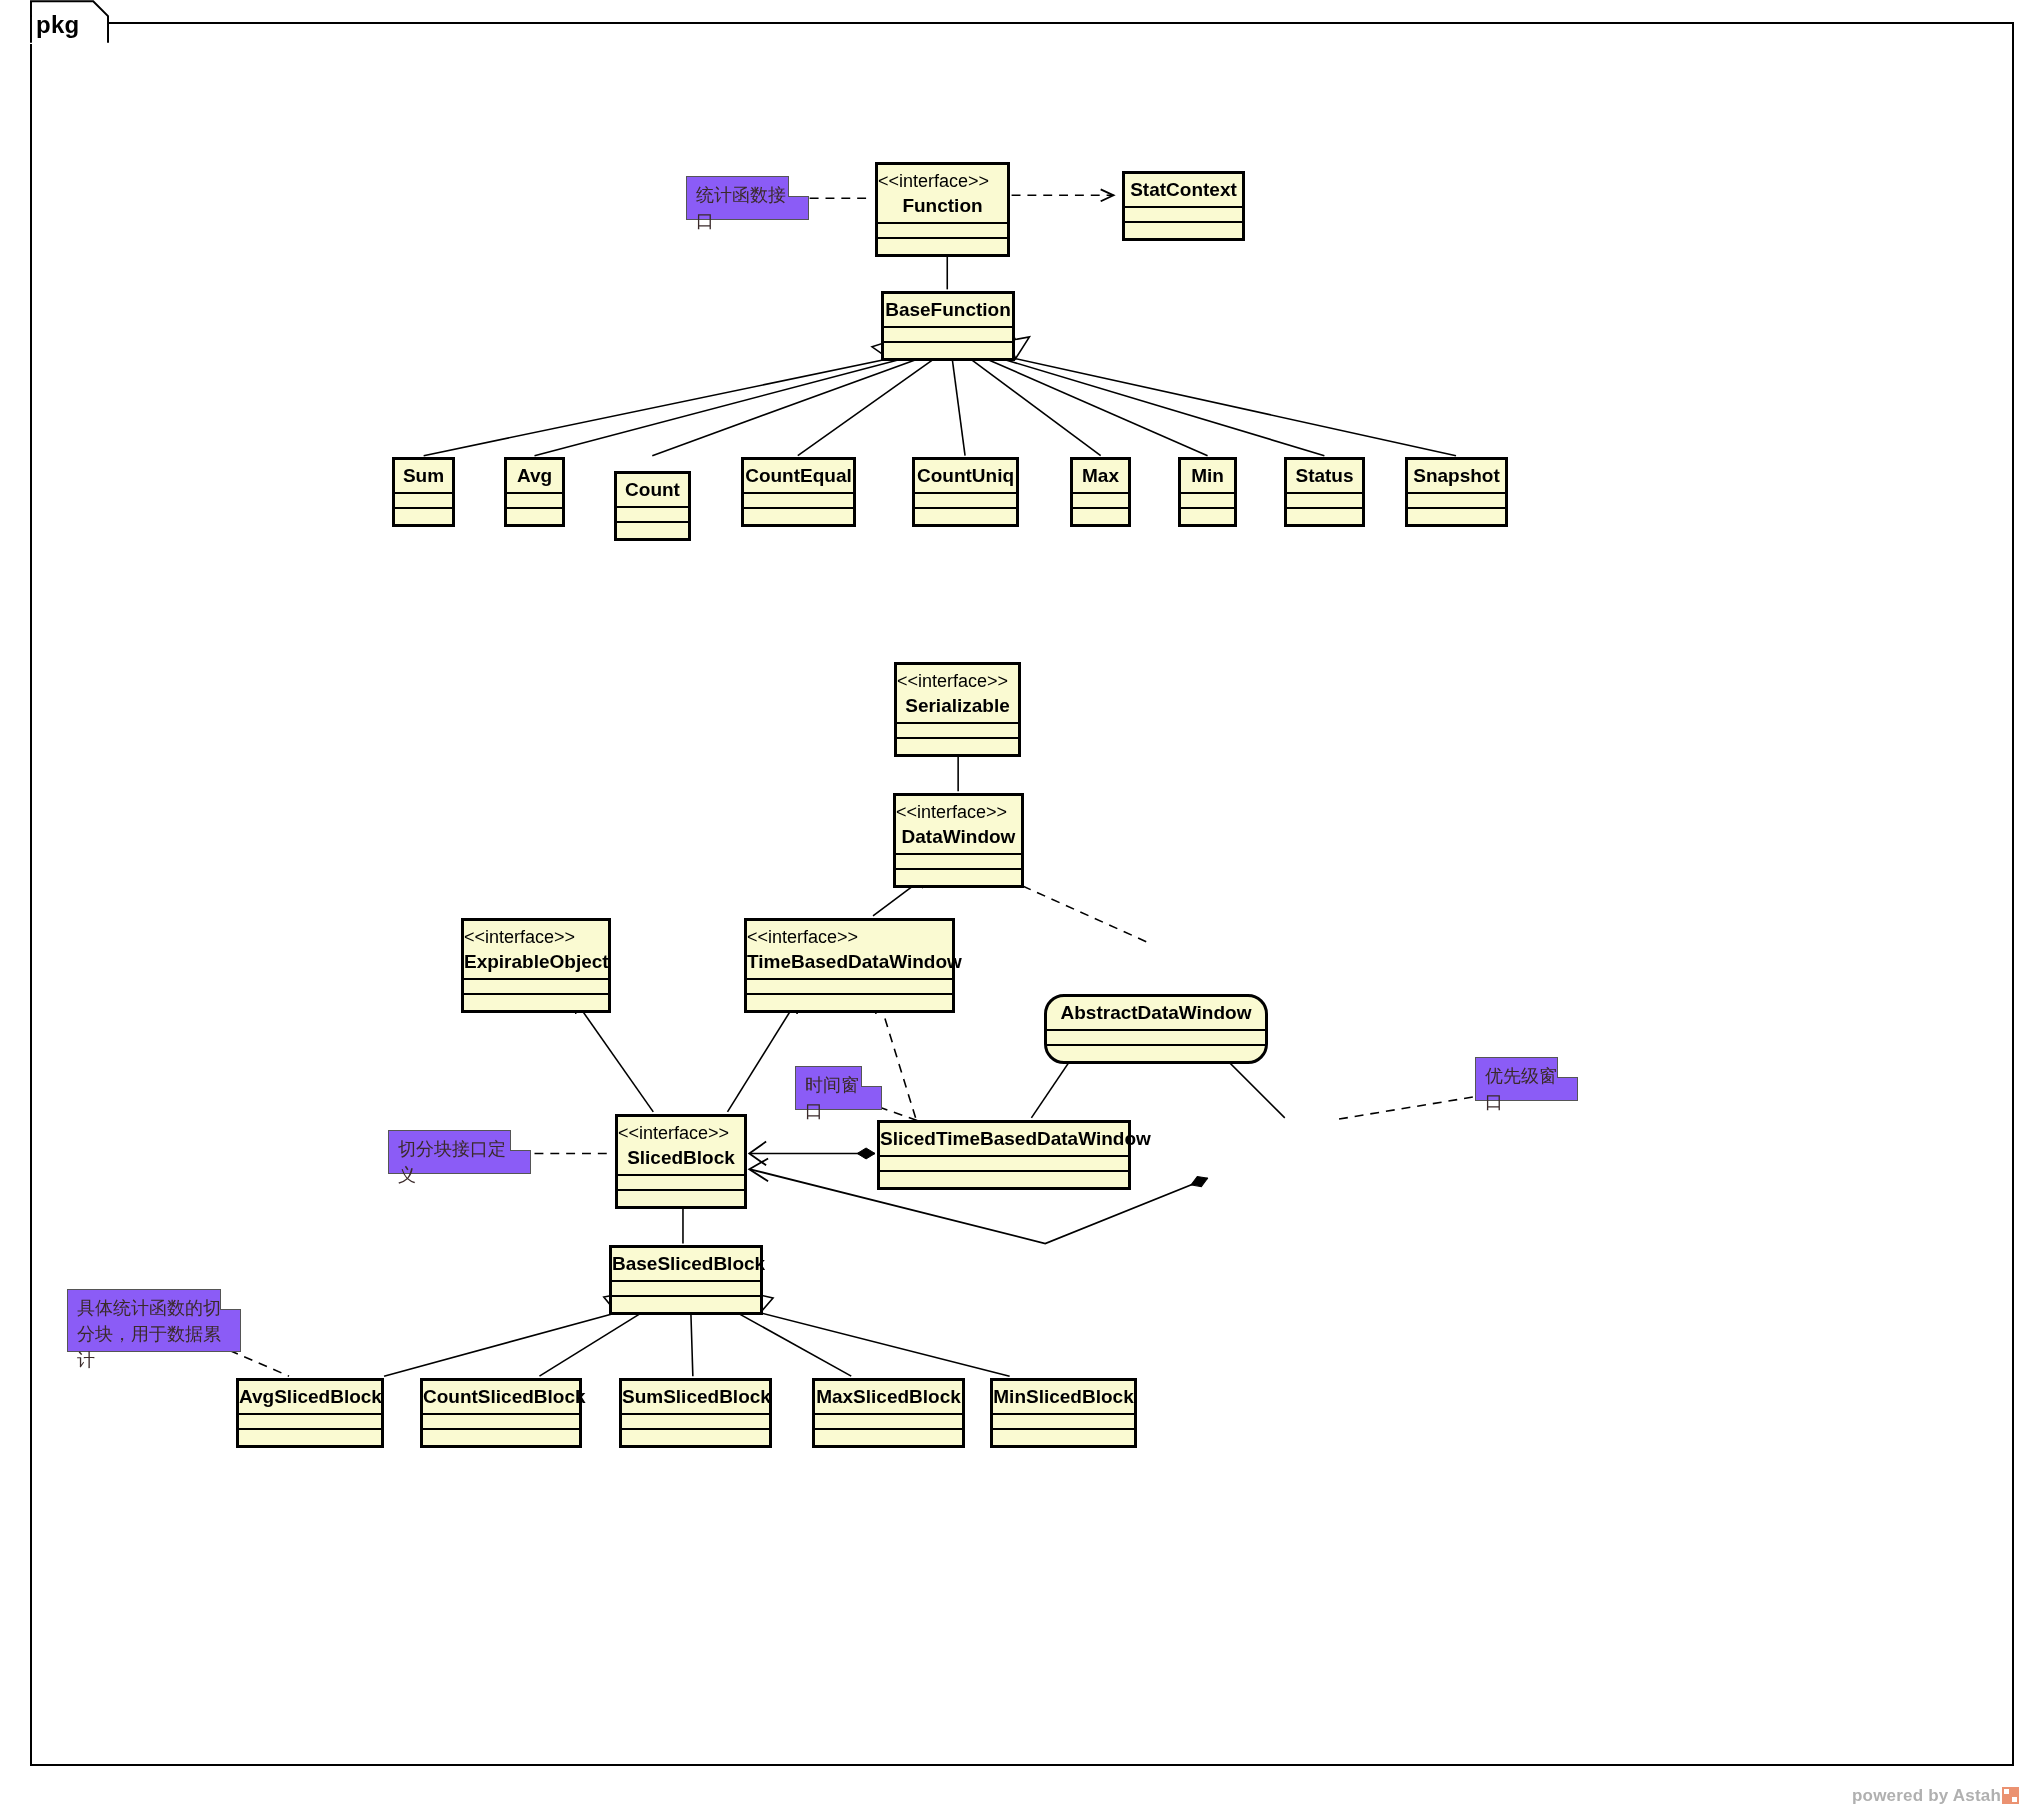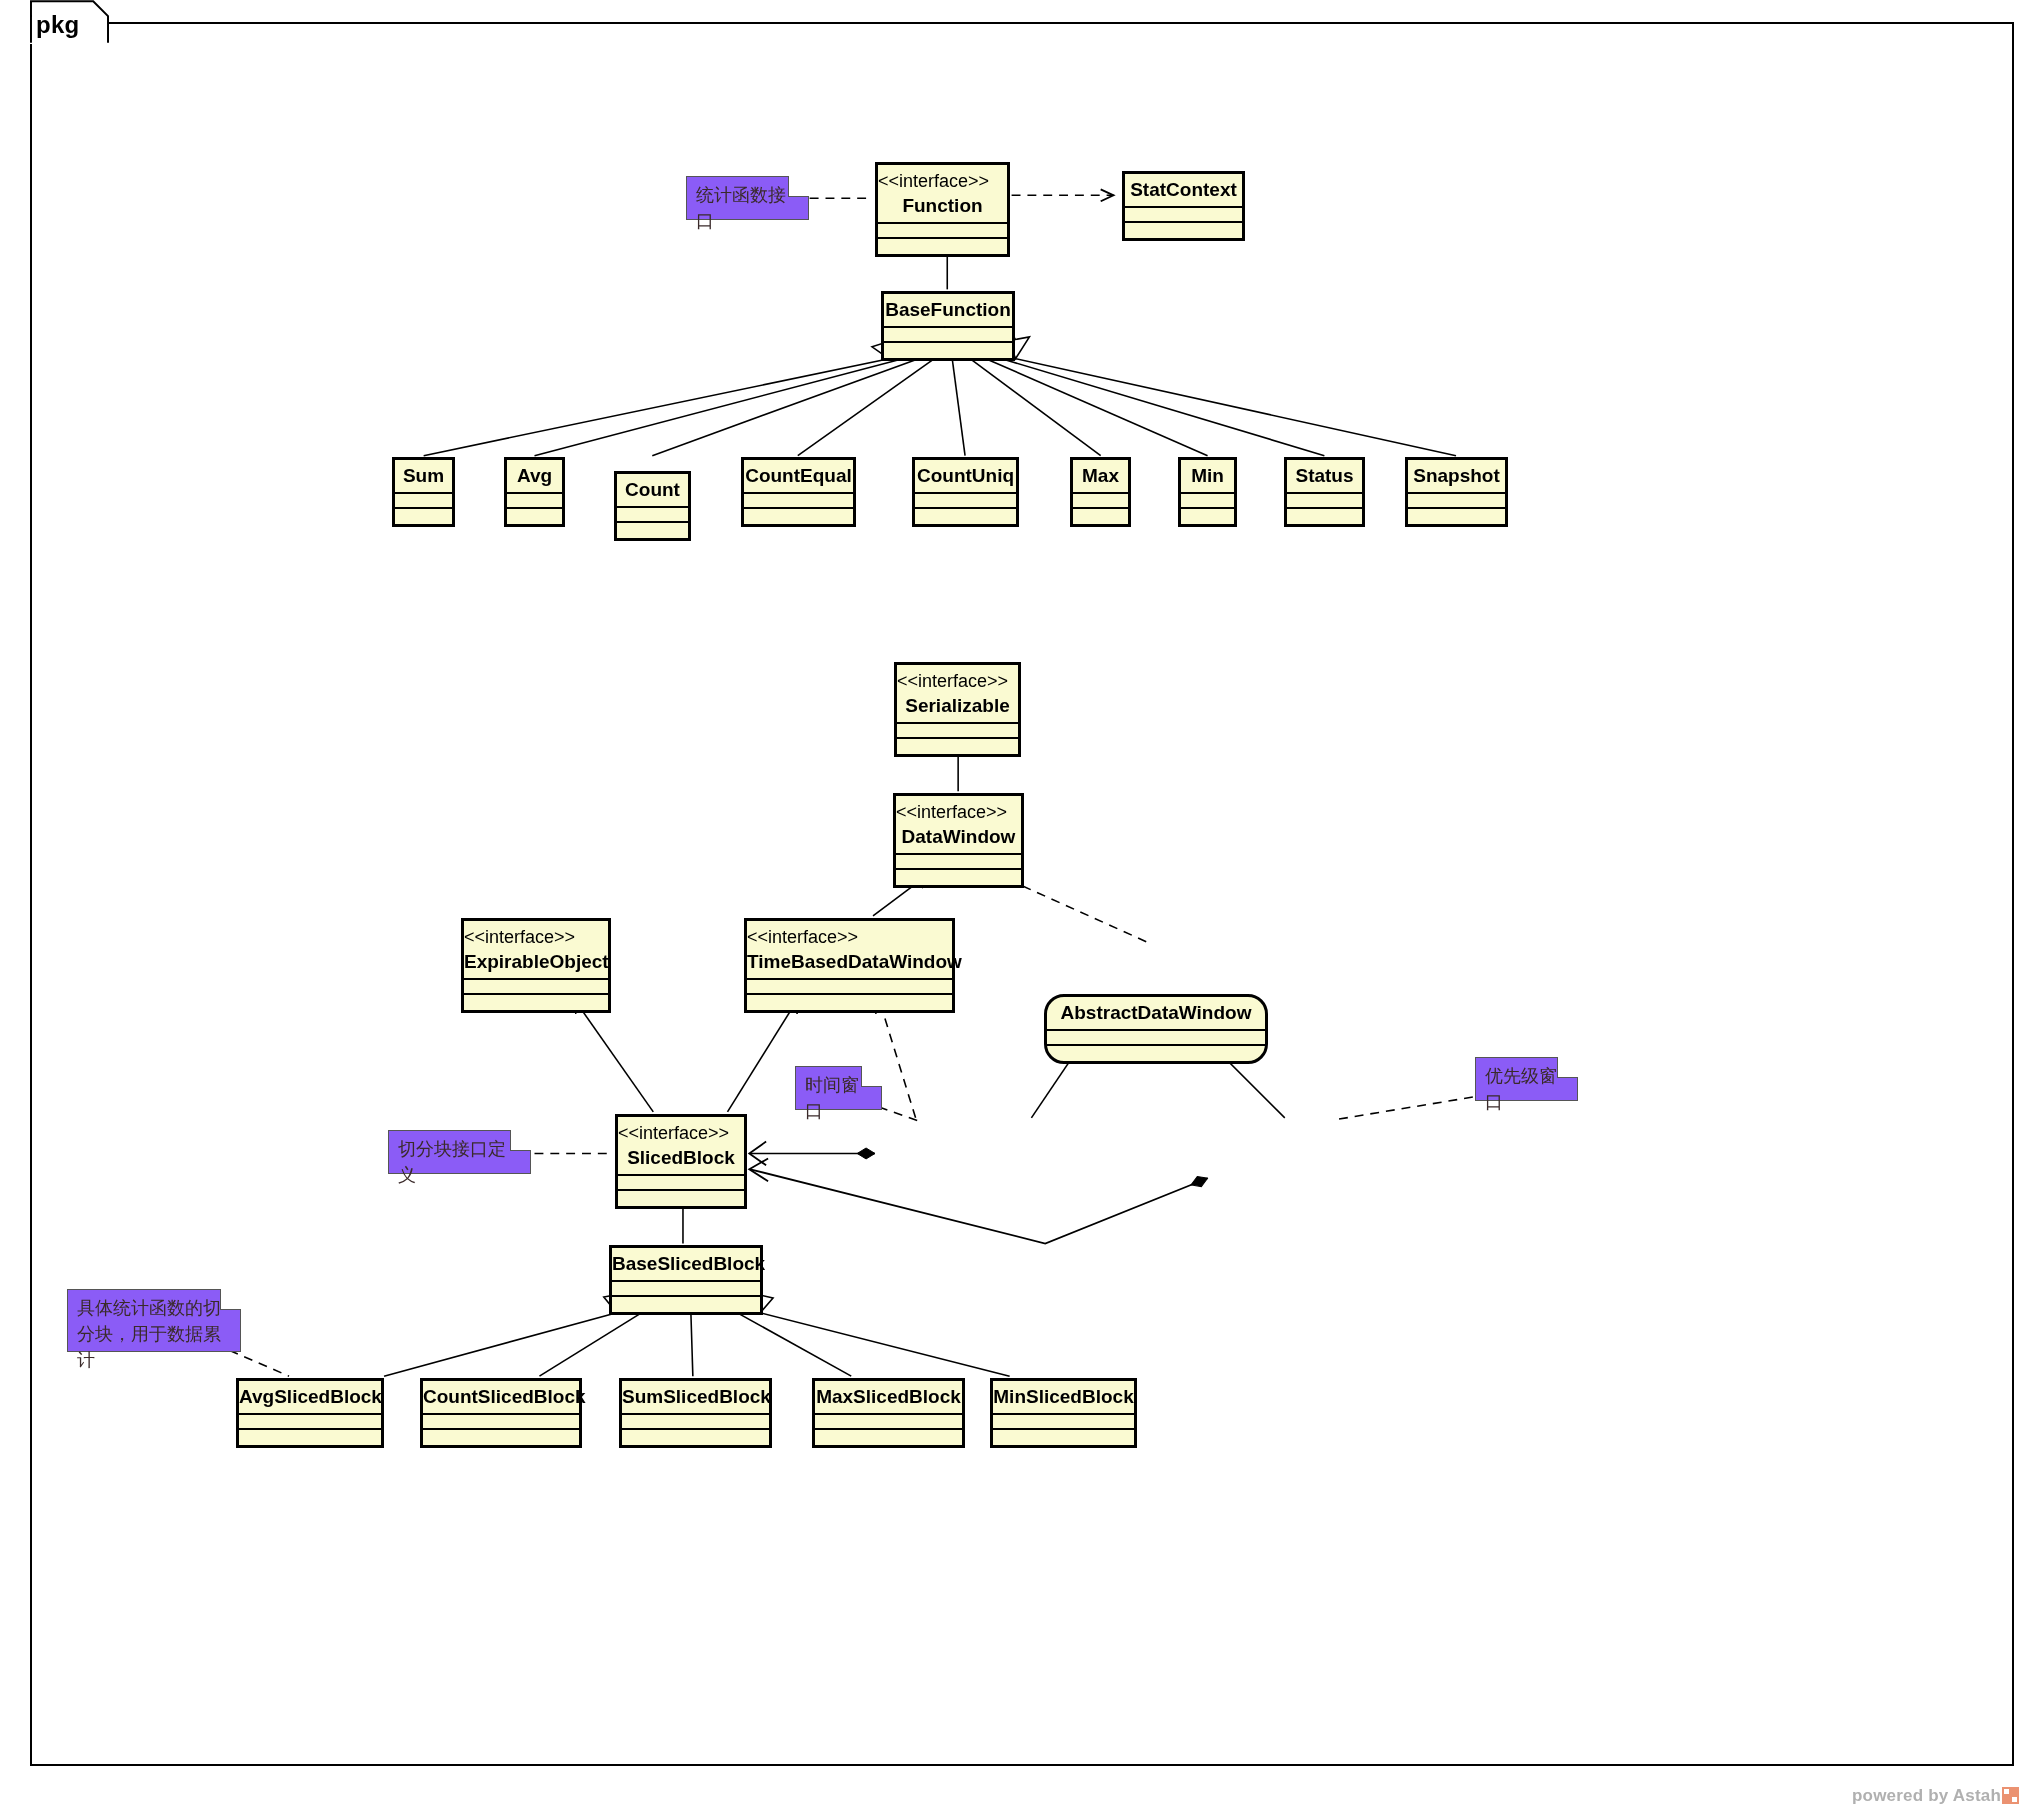--- a/index.html
+++ b/index.html
@@ -404,20 +404,27 @@
 
   <div class="cls" style="left:615px;top:1114px;width:132px;">
     <div class="hdr">
       <span class="stereo">&lt;&lt;interface&gt;&gt;</span>
       <span class="nm">SlicedBlock</span>
     </div>
     <div class="attrs"></div>
     <div class="ops"></div>
   </div>
 
+  <div class="cls" style="left:877px;top:1120px;width:254px;">
+    <div class="hdr">
+      <span class="nm">SlicedTimeBasedDataWindow</span>
+    </div>
+    <div class="attrs"></div>
+    <div class="ops"></div>
+  </div>
 
 
   <div class="cls" style="left:609px;top:1245px;width:154px;">
     <div class="hdr">
       <span class="nm">BaseSlicedBlock</span>
     </div>
     <div class="attrs"></div>
     <div class="ops"></div>
   </div>
 

